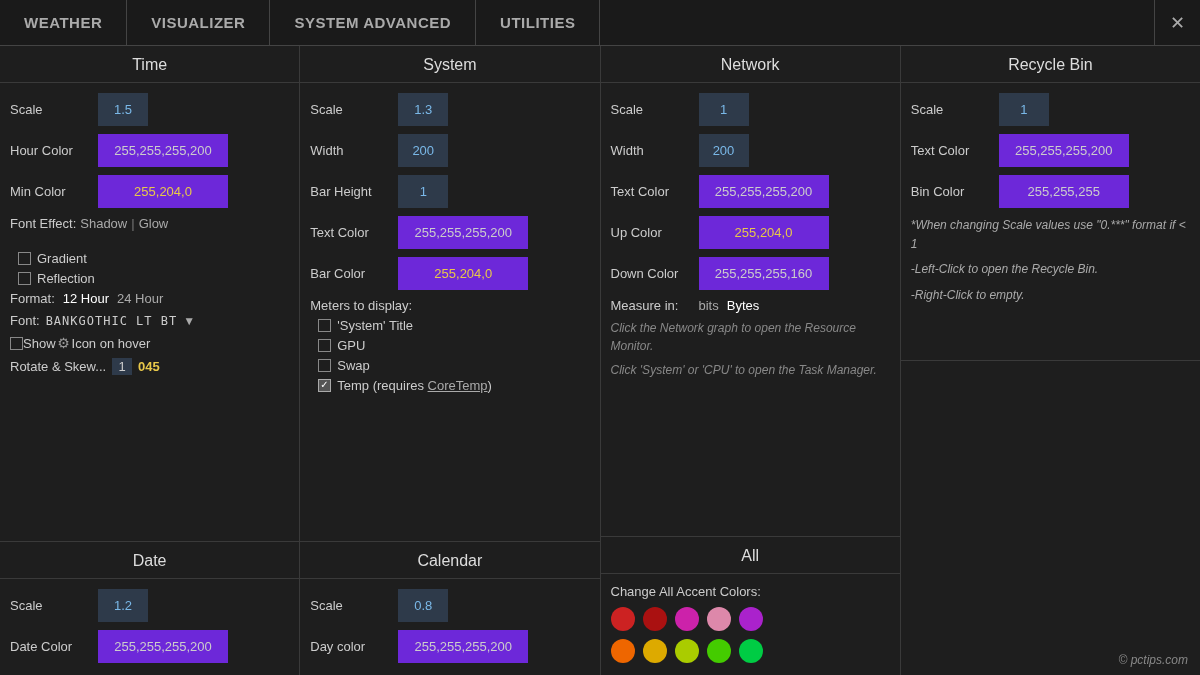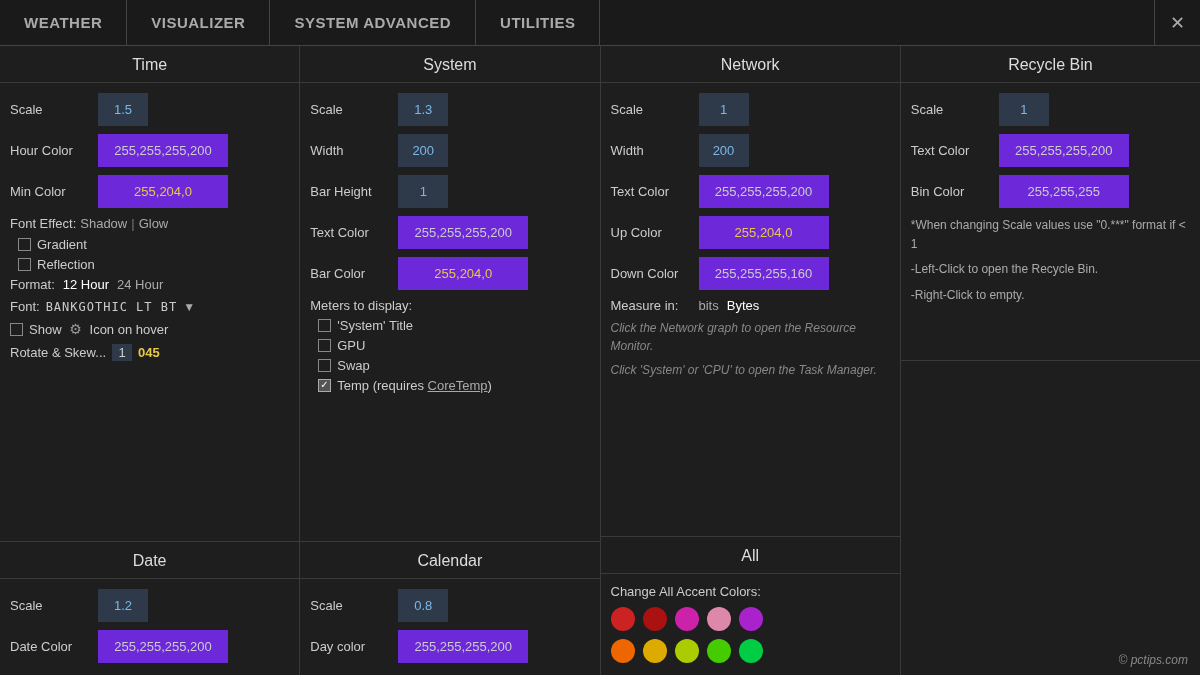--- a/index.html
+++ b/index.html
@@ -94,21 +94,21 @@
     }
     .value-box.yellow {
       color: #e8c84a;
     }
 
     
     .font-effect-row {
       display: flex;
       align-items: center;
       gap: 4px;
-      margin-bottom: 6px;
+      margin-bottom: 20px;
       flex-wrap: wrap;
       text-align: right;
     }
     .fe-label { color: #ccc; font-size: 13px; }
     .fe-option {
       color: #aaa;
       font-size: 13px;
       cursor: pointer;
     }
     .fe-separator { color: #777; font-size: 13px; }
@@ -167,21 +167,20 @@
       text-transform: uppercase;
       letter-spacing: 1px;
       color: #ccc;
     }
     .font-arrow { color: #aaa; font-size: 12px; }
 
     
     .show-row {
       display: flex;
       align-items: center;
-      gap: 6px;
       margin-bottom: 7px;
     }
     .gear-icon {
       width: 16px;
       height: 16px;
       display: inline-flex;
       align-items: center;
       justify-content: center;
       color: #999;
       font-size: 14px;
@@ -218,20 +217,21 @@
       gap: 8px;
       margin-bottom: 6px;
     }
     .measure-option { color: #aaa; font-size: 13px; cursor: pointer; }
     .measure-option.active { color: #fff; }
 
     
     .note-text {
       color: #aaa;
       font-size: 12px;
+      font-style: italic;
       line-height: 1.6;
       margin-top: 6px;
     }
     .accent-label {
       color: #ccc;
       font-size: 13px;
       margin-bottom: 8px;
     }
     .color-circles {
       display: flex;

